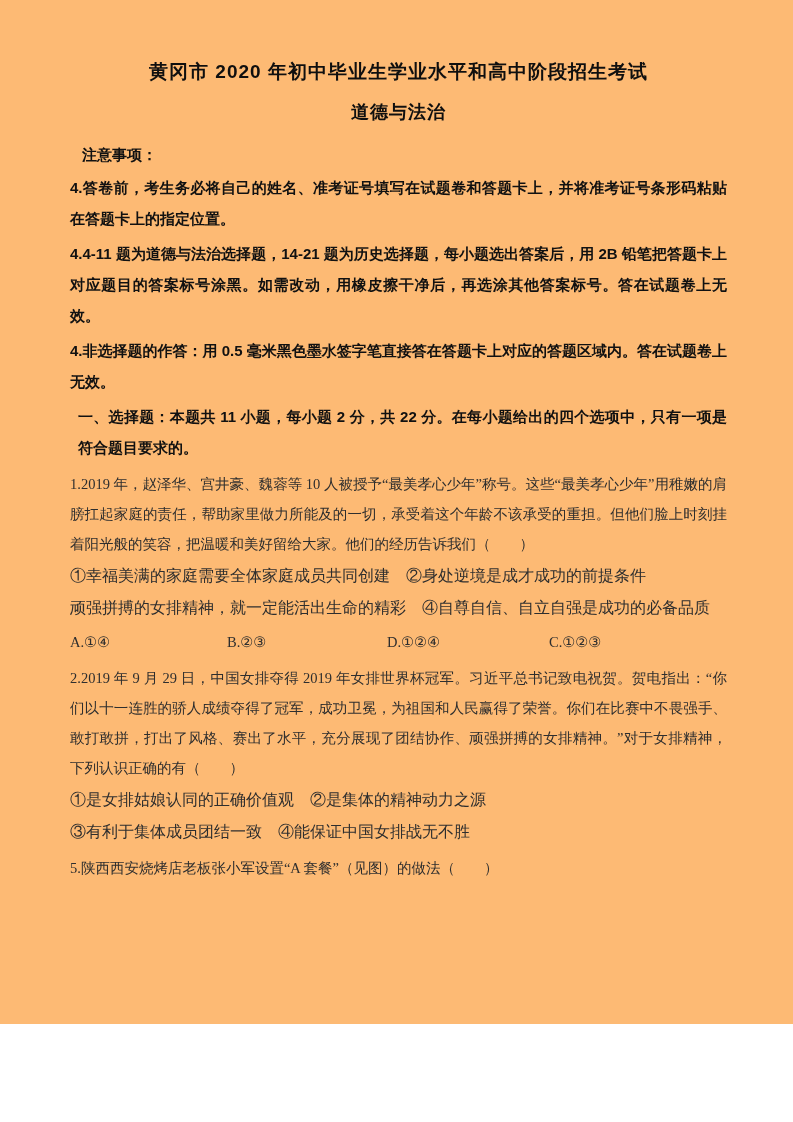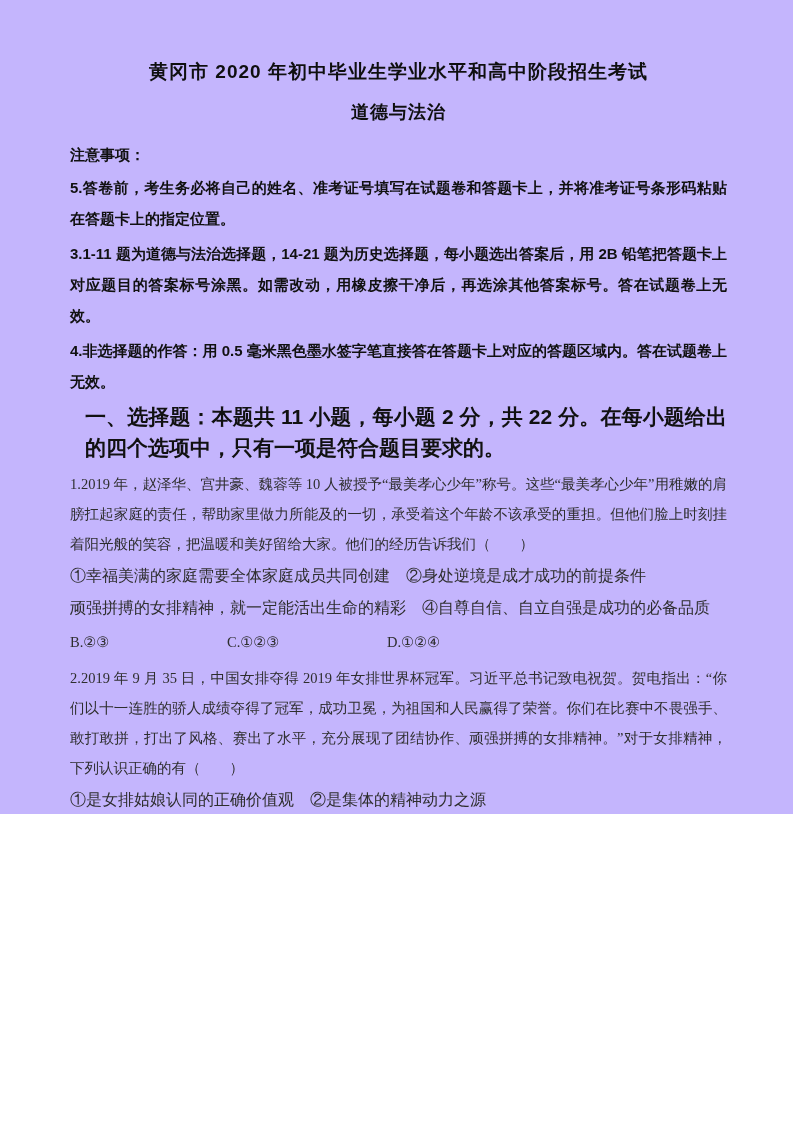--- a/index.html
+++ b/index.html
@@ -3,25 +3,25 @@
 <meta charset="utf-8">
 <style>
   html, body {
     margin: 0;
     padding: 0;
     background: #ffffff;
   }
   .page {
     position: relative;
     width: 793px;
-    height: 814px;
+    height: 1024px;
     margin: 0 auto;
     box-sizing: border-box;
     padding: 58px 66px 0 70px;
-    background: #c4b5fd;
+    background: #fdba74;
     color: #111111;
     overflow: hidden;
   }
   .title {
     font-family: "Liberation Sans", sans-serif;
     font-weight: 700;
     font-size: 19px;
     line-height: 27px;
     text-align: center;
     letter-spacing: 1px;
@@ -36,39 +36,39 @@
     text-align: center;
     letter-spacing: 1px;
     margin: 0 0 17px 0;
     color: #0f0f0f;
   }
   .notice-heading {
     font-family: "Liberation Sans", sans-serif;
     font-weight: 700;
     font-size: 15px;
     line-height: 26px;
-    margin: 0 0 4px 0;
+    margin: 0 0 4px 12px;
     color: #111;
   }
   .notice {
     font-family: "Liberation Sans", sans-serif;
     font-weight: 700;
     font-size: 15px;
     line-height: 31px;
     text-align: justify;
     margin: 0 0 4px 0;
     color: #111;
   }
   .section-header {
     font-family: "Liberation Sans", sans-serif;
     font-weight: 700;
-    font-size: 21px;
+    font-size: 15px;
     line-height: 31px;
     text-align: justify;
-    margin: 0 0 6px 15px;
+    margin: 0 0 6px 8px;
     color: #111;
   }
   .question { margin: 4px 0 6px 0; }
   .stem {
     font-family: "Liberation Serif", serif;
     font-weight: 400;
     font-size: 14.5px;
     line-height: 30px;
     text-align: justify;
     margin: 6px 0 0 0;
@@ -97,39 +97,41 @@
 </head>
 <body>
 
 <div class="page">
 
   <h1 class="title">黄冈市 2020 年初中毕业生学业水平和高中阶段招生考试</h1>
   <h2 class="subtitle">道德与法治</h2>
 
   <p class="notice-heading">注意事项：</p>
 
-  <p class="notice">5.答卷前，考生务必将自己的姓名、准考证号填写在试题卷和答题卡上，并将准考证号条形码粘贴在答题卡上的指定位置。</p>
-  <p class="notice">3.1-11 题为道德与法治选择题，14-21 题为历史选择题，每小题选出答案后，用 2B 铅笔把答题卡上对应题目的答案标号涂黑。如需改动，用橡皮擦干净后，再选涂其他答案标号。答在试题卷上无效。</p>
+  <p class="notice">4.答卷前，考生务必将自己的姓名、准考证号填写在试题卷和答题卡上，并将准考证号条形码粘贴在答题卡上的指定位置。</p>
+  <p class="notice">4.4-11 题为道德与法治选择题，14-21 题为历史选择题，每小题选出答案后，用 2B 铅笔把答题卡上对应题目的答案标号涂黑。如需改动，用橡皮擦干净后，再选涂其他答案标号。答在试题卷上无效。</p>
   <p class="notice">4.非选择题的作答：用 0.5 毫米黑色墨水签字笔直接答在答题卡上对应的答题区域内。答在试题卷上无效。</p>
 
   <p class="section-header">一、选择题：本题共 11 小题，每小题 2 分，共 22 分。在每小题给出的四个选项中，只有一项是符合题目要求的。</p>
 
   <div class="question">
     <p class="stem">1.2019 年，赵泽华、宫井豪、魏蓉等 10 人被授予“最美孝心少年”称号。这些“最美孝心少年”用稚嫩的肩膀扛起家庭的责任，帮助家里做力所能及的一切，承受着这个年龄不该承受的重担。但他们脸上时刻挂着阳光般的笑容，把温暖和美好留给大家。他们的经历告诉我们（　　）</p>
     <p class="statement-line">①幸福美满的家庭需要全体家庭成员共同创建　②身处逆境是成才成功的前提条件</p>
     <p class="statement-line">顽强拼搏的女排精神，就一定能活出生命的精彩　④自尊自信、自立自强是成功的必备品质</p>
     <div class="choices">
+      <span class="choice">A.①④</span>
       <span class="choice">B.②③</span>
+      <span class="choice">D.①②④</span>
       <span class="choice">C.①②③</span>
-      <span class="choice">D.①②④</span>
     </div>
   </div>
 
   <div class="question">
-    <p class="stem">2.2019 年 9 月 35 日，中国女排夺得 2019 年女排世界杯冠军。习近平总书记致电祝贺。贺电指出：“你们以十一连胜的骄人成绩夺得了冠军，成功卫冕，为祖国和人民赢得了荣誉。你们在比赛中不畏强手、敢打敢拼，打出了风格、赛出了水平，充分展现了团结协作、顽强拼搏的女排精神。”对于女排精神，下列认识正确的有（　　）</p>
+    <p class="stem">2.2019 年 9 月 29 日，中国女排夺得 2019 年女排世界杯冠军。习近平总书记致电祝贺。贺电指出：“你们以十一连胜的骄人成绩夺得了冠军，成功卫冕，为祖国和人民赢得了荣誉。你们在比赛中不畏强手、敢打敢拼，打出了风格、赛出了水平，充分展现了团结协作、顽强拼搏的女排精神。”对于女排精神，下列认识正确的有（　　）</p>
     <p class="statement-line">①是女排姑娘认同的正确价值观　②是集体的精神动力之源</p>
+    <p class="statement-line">③有利于集体成员团结一致　④能保证中国女排战无不胜</p>
   </div>
 
   <div class="question">
     <p class="stem">5.陕西西安烧烤店老板张小军设置“A 套餐”（见图）的做法（　　）</p>
   </div>
 
 </div>
 
 </body></html>

